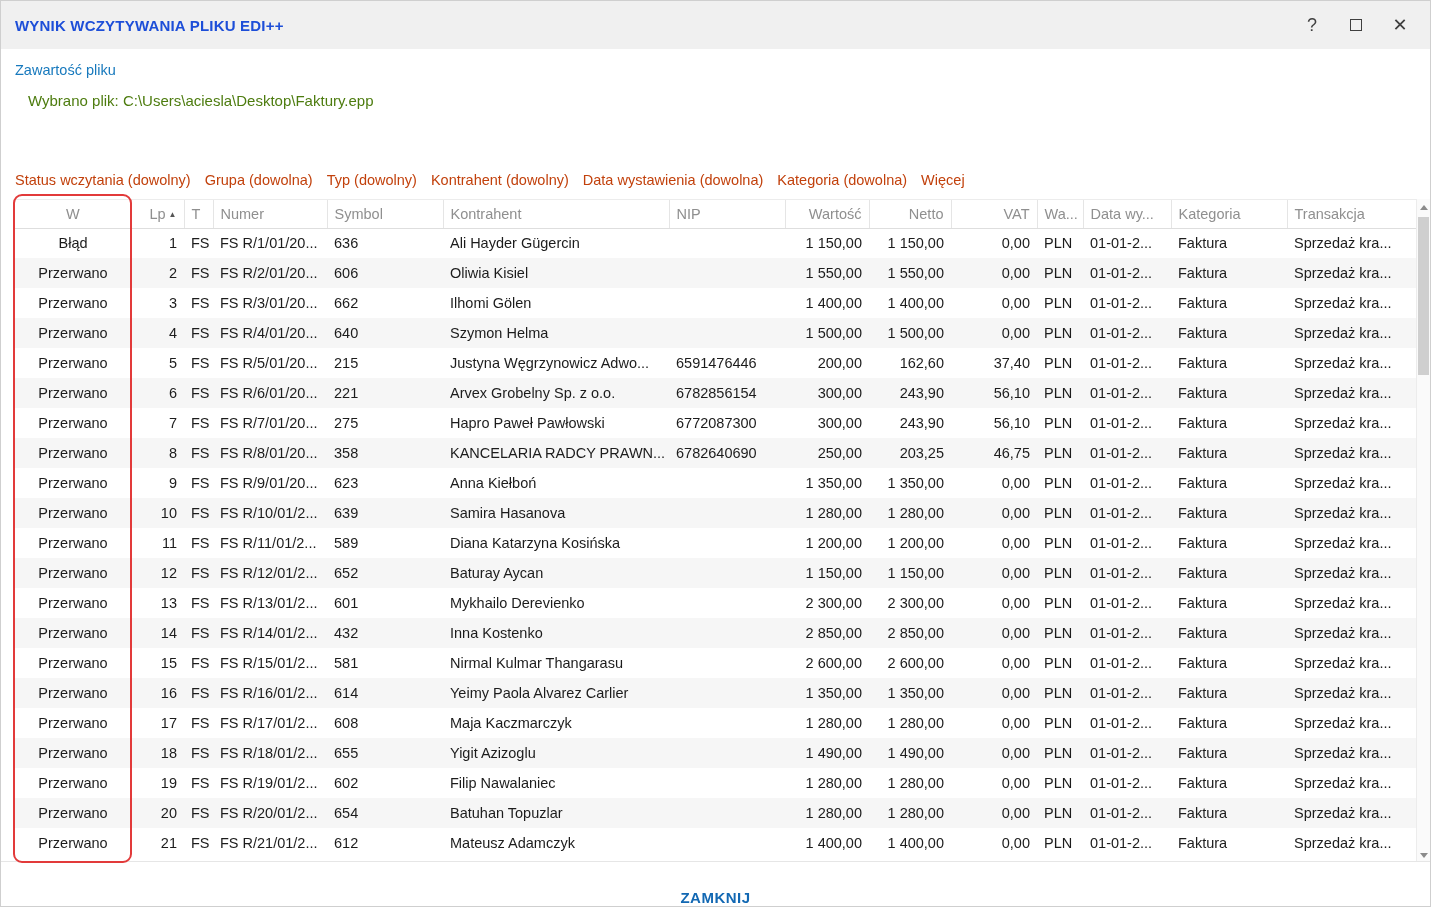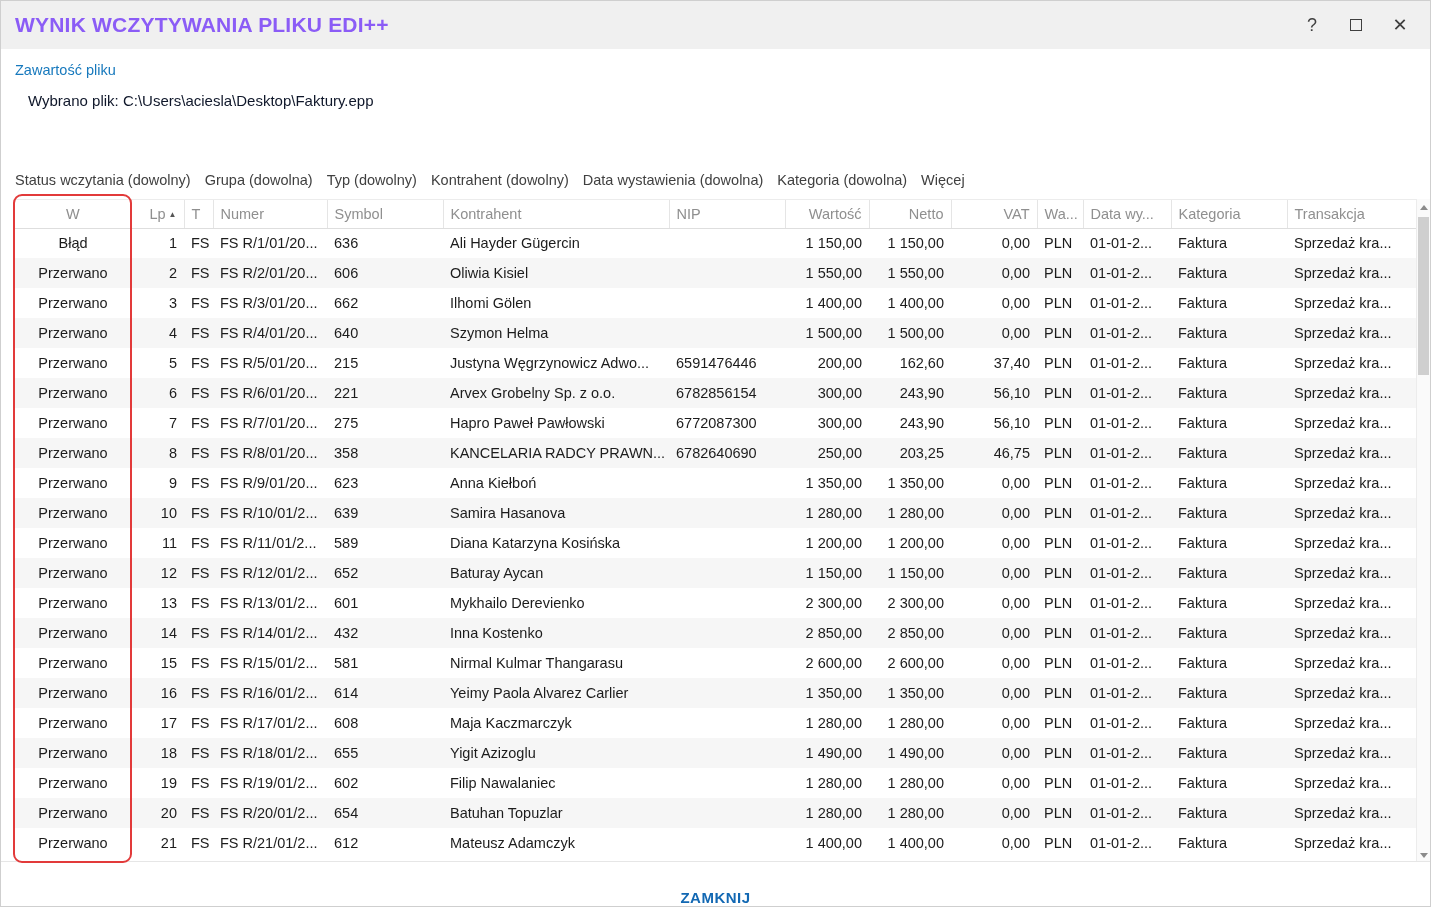--- a/index.html
+++ b/index.html
@@ -10,41 +10,41 @@
     position:relative; width:1431px; height:907px;
     background:#ffffff; border:1px solid #cfcfcf; overflow:hidden;
   }
 
   
   .titlebar {
     position:absolute; top:0; left:0; right:0; height:48px;
     background:#f0f0f0; display:flex; align-items:center;
     padding:0 8px 0 14px;
   }
-  .title { font-size:21px; font-weight:bold; color:#8b5cf6; letter-spacing:.2px; }
+  .title { font-size:15px; font-weight:bold; color:#1d4ed8; letter-spacing:.2px; }
   .win-controls { margin-left:auto; display:flex; align-items:center; }
   .ctrl-btn {
     width:44px; height:44px; background:none; border:none;
     font-family:inherit; font-size:18px; color:#3f3f3f;
     display:flex; align-items:center; justify-content:center; cursor:default;
   }
   .max-glyph { display:inline-block; width:12px; height:12px; border:1.5px solid #3f3f3f; }
 
   
   .section-link { position:absolute; top:60px; left:14px; }
   .section-link a { color:#1779bd; font-size:14.5px; text-decoration:none; cursor:pointer;margin-top:48px; }
 
   
-  .info-left  { position:absolute; top:89px; left:27px;  font-size:15px; color:#0f172a; line-height:21px; }
+  .info-left  { position:absolute; top:89px; left:27px;  font-size:15px; color:#4d7c0f; line-height:21px; }
   .info-right { position:absolute; top:89px; left:723px; font-size:15px; color:#141414; line-height:21px; }
 
   
   .filterbar {
     position:absolute; top:171px; left:14px; right:20px;
-    display:flex; gap:14px; font-size:14.5px; color:#404040; white-space:nowrap;
+    display:flex; gap:14px; font-size:14.5px; color:#c2410c; white-space:nowrap;
   }
   .filter-item { cursor:pointer; }
 
   
   .table-area {
     position:absolute; top:198px; left:14px; right:14px; height:664px;
     overflow:hidden; border-top:1px solid #ececec;
   }
   table { border-collapse:collapse; table-layout:fixed; width:1403px; }
   th, td {

